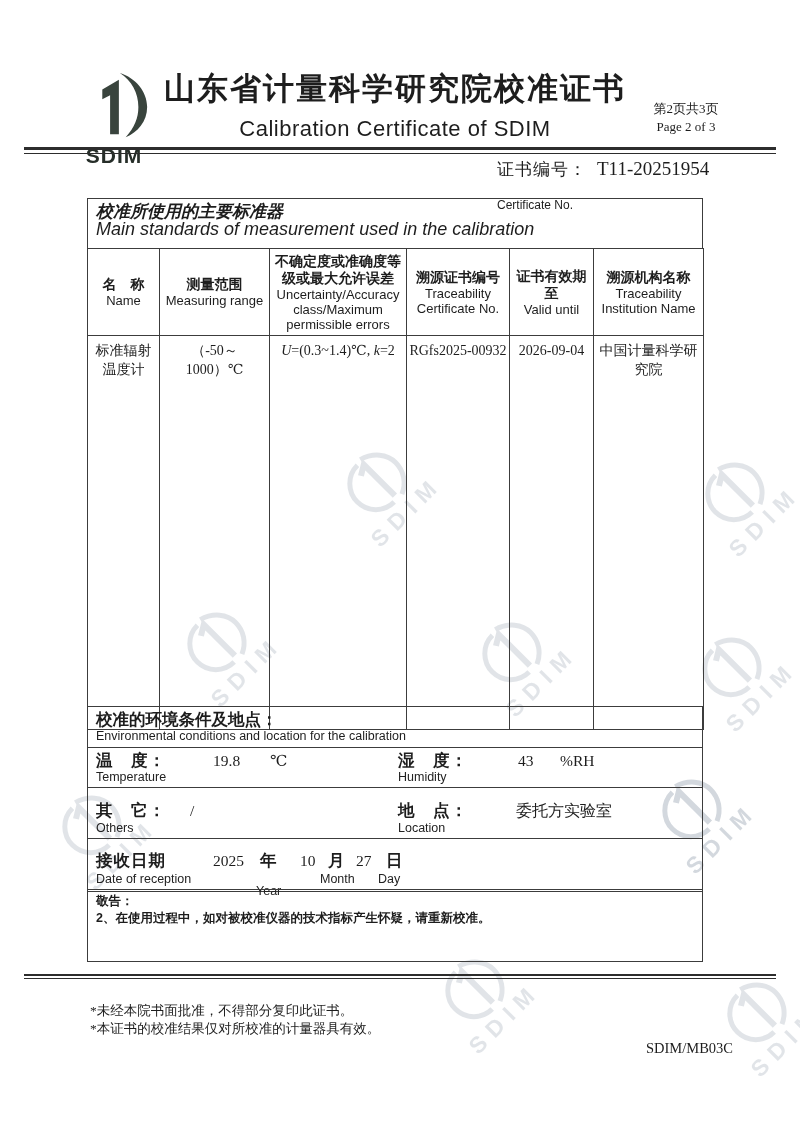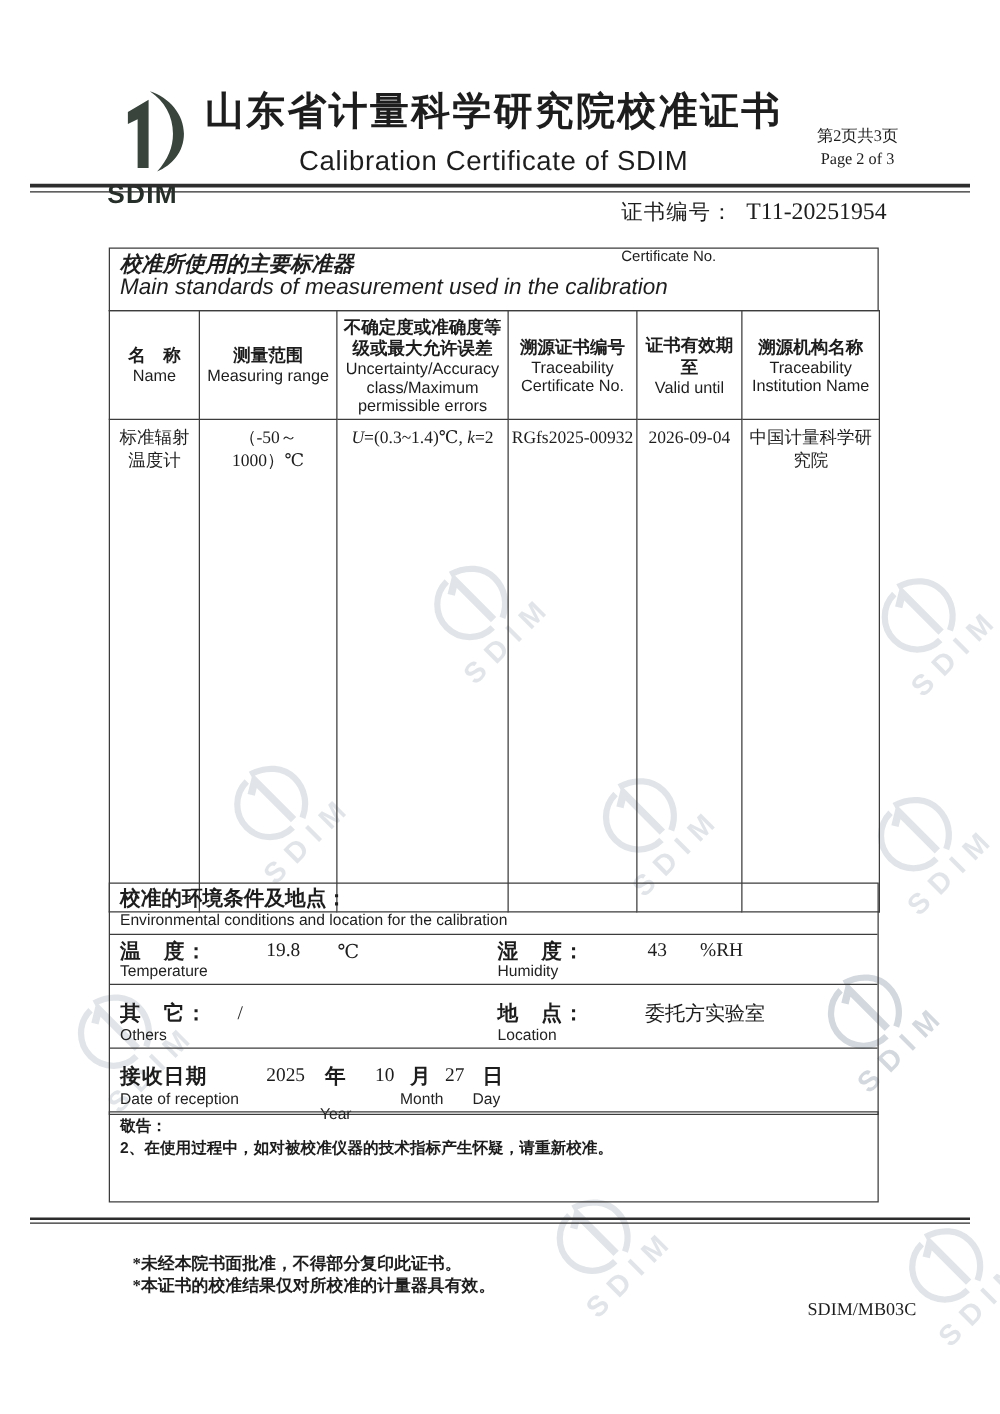--- a/index.html
+++ b/index.html
@@ -54,22 +54,22 @@
   .zh-lab{font-size:16.5px;font-weight:bold;letter-spacing:1px;}
   .val{font-family:"Liberation Serif","DejaVu Serif",serif;font-size:15.5px;}
   .en-lab{font-size:12.5px;color:#222;}
 
   
   .notice{left:87px;top:889px;width:616px;height:73px;border:1px solid #3c3c3c;
           box-sizing:border-box;padding:3px 8px;}
   .notice-line{font-size:12.5px;font-weight:bold;line-height:16.5px;}
 
   
-  .foot-notes{left:106px;top:1002px;font-family:"Liberation Serif","DejaVu Serif",serif;
-              font-size:13.5px;line-height:18px;font-weight:bold;}
+  .foot-notes{left:90px;top:1002px;font-family:"Liberation Serif","DejaVu Serif",serif;
+              font-size:13.5px;line-height:18px;}
   .form-code{left:646px;top:1040px;font-family:"Liberation Serif","DejaVu Serif",serif;font-size:14.5px;}
 
   
   .wm{position:absolute;width:150px;height:150px;display:flex;flex-direction:column;
       align-items:center;justify-content:center;transform:rotate(-45deg);
       color:#c9cfd6;opacity:.55;pointer-events:none;}
   .wm-text{font-size:23px;font-weight:bold;letter-spacing:8px;margin-top:-4px;}
 </style>
 </head>
 <body>

